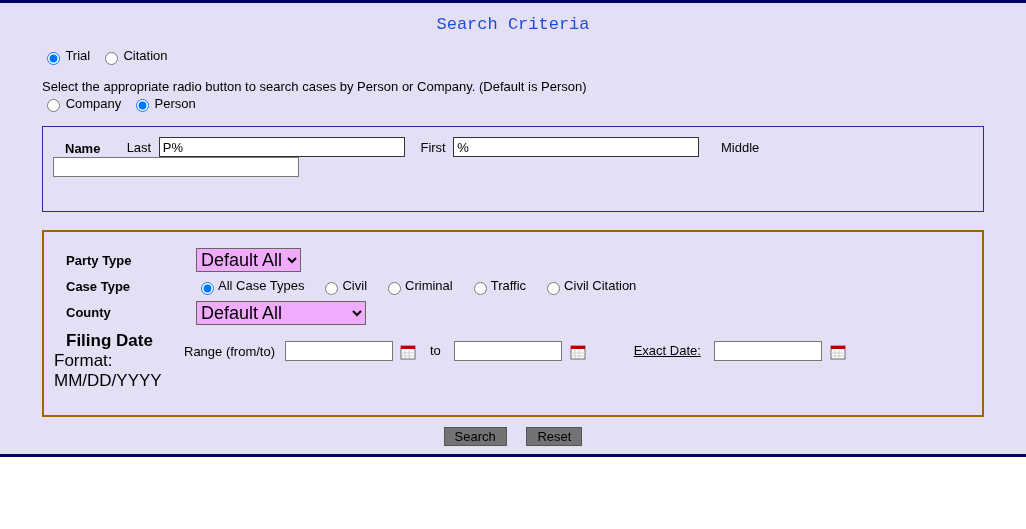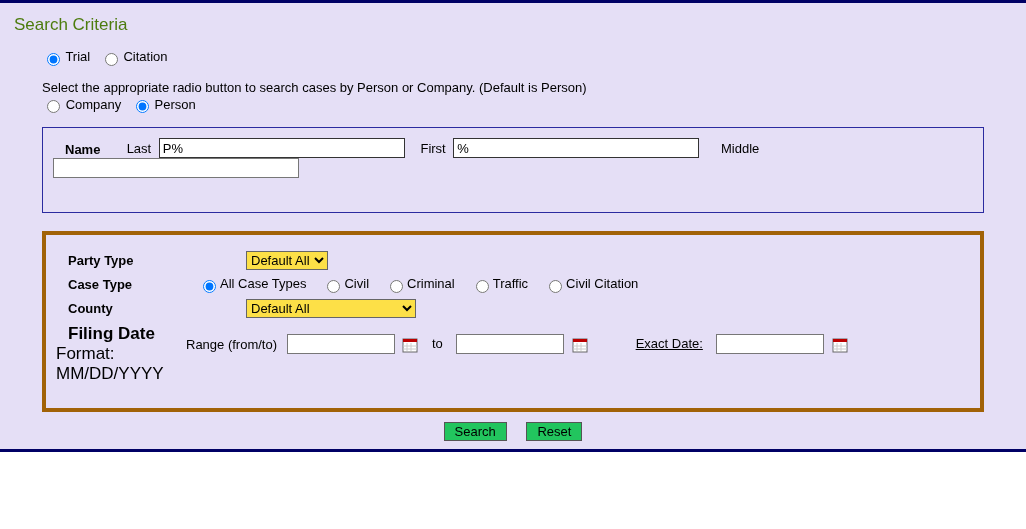--- a/index.html
+++ b/index.html
@@ -11,41 +11,41 @@
   }
   .page {
     width: 1026px;
     box-sizing: border-box;
     background: #e5dff6;
     border-top: 3px solid #000065;
     border-bottom: 3px solid #000065;
     padding: 6px 14px 8px 14px;
   }
   .title {
-    color: #4d7c0f;
+    color: #1d4ed8;
     font-size: 17px;
-    text-align: left;
+    text-align: center;
     margin: 6px 0 14px 0;
-    font-family: Liberation Sans, sans-serif;
+    font-family: Liberation Mono, monospace;
   }
   .intro {
     margin: 0 0 2px 28px;
   }
   .radio-row {
     margin: 2px 0 14px 28px;
   }
   .radio-row input[type=radio] { margin-right: 2px; vertical-align: middle;}
   .radio-row label { margin-right: 6px; }
   .group-box {
     border: 1px solid #2b2ba0;
     margin: 6px 28px 18px 28px;
     padding: 10px 10px 34px 10px;
   }
   .group-box2 {
-    border: 4px solid #a16207;
+    border: 2px solid #a16207;
     margin: 6px 28px 10px 28px;
     padding: 10px 10px 18px 10px;
   }
   .bold-label {
     font-weight: bold;
     display: inline-block;
     width: 130px;
     vertical-align: middle;
     margin-left: 12px;
   }
@@ -59,24 +59,23 @@
     font-family: Verdana, Arial, sans-serif;
     font-size: 13px;
     background: #fff;
     box-sizing: content-box;
   }
   input[type=text].bordered {
     border: 1px solid #333;
   }
   select {
     font-family: Verdana, Arial, sans-serif;
-    font-size: 13px;
-    background: #fde047;
+    font-size: 18px;
+    background: #f0abfc;
     border: 1px solid #666;
-    margin-left: 48px;
   }
   .form-row {
     margin: 6px 0;
     display: flex;
     align-items: center;
     flex-wrap: wrap;
   }
   .form-row .opt {
     margin-right: 16px;
   }
@@ -100,21 +99,21 @@
     margin-left: 4px;
   }
   .btn-row {
     text-align: center;
     margin-top: 10px;
   }
   button.form-btn {
     font-family: Verdana, Arial, sans-serif;
     font-size: 13px;
     padding: 1px 10px;
-    background: #22c55e;
+    background: #737373;
     border: 1px solid #555;
     margin: 0 8px;
     cursor: pointer;
   }
   .exact-label {
     display:inline-block;
     margin-left: 44px;
     margin-right: 10px;
     text-decoration: underline;
   }

